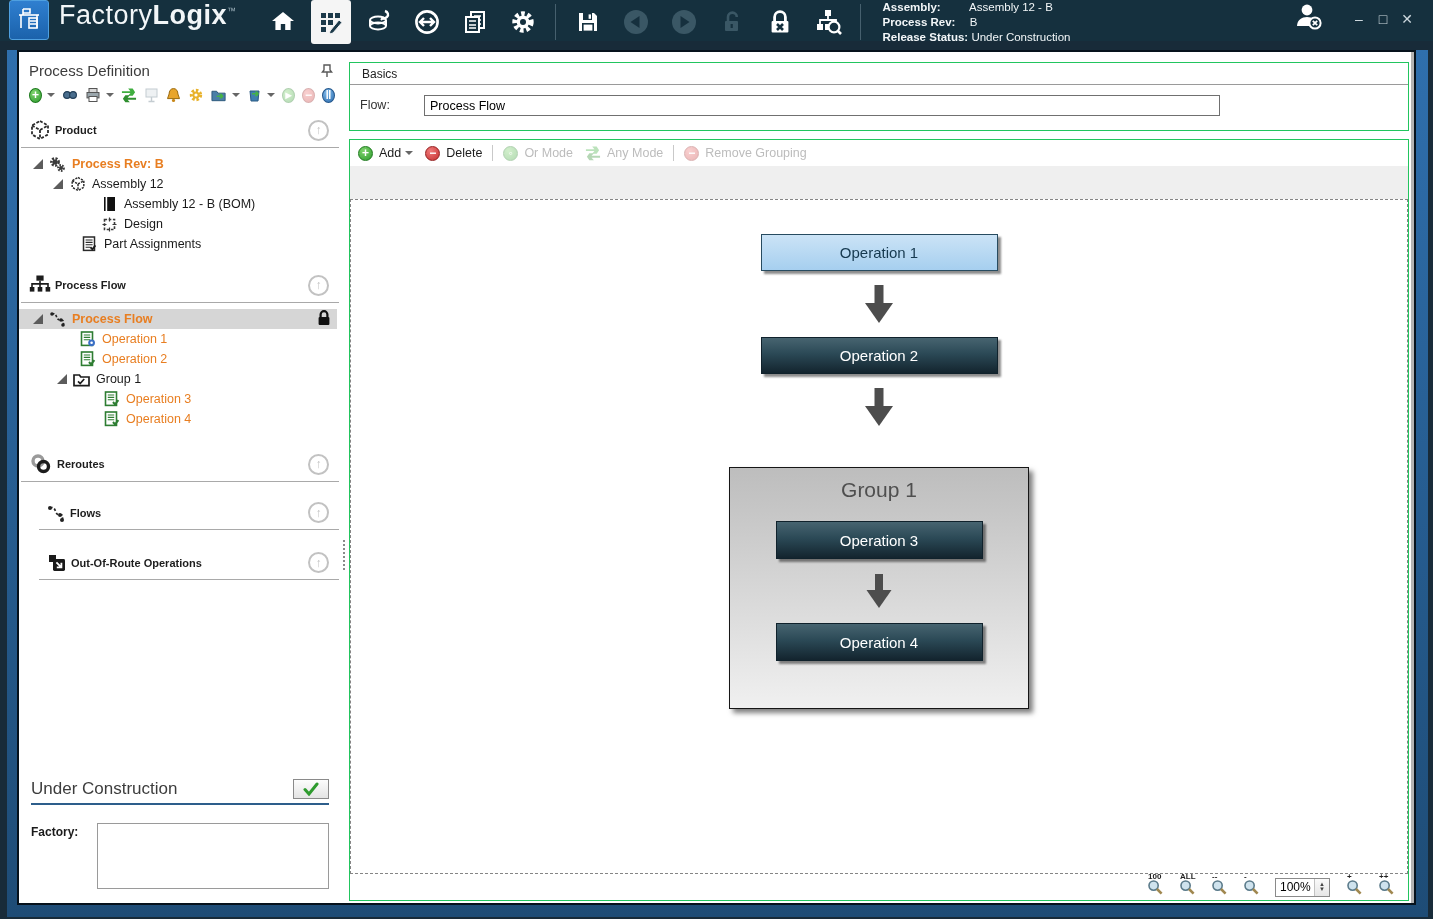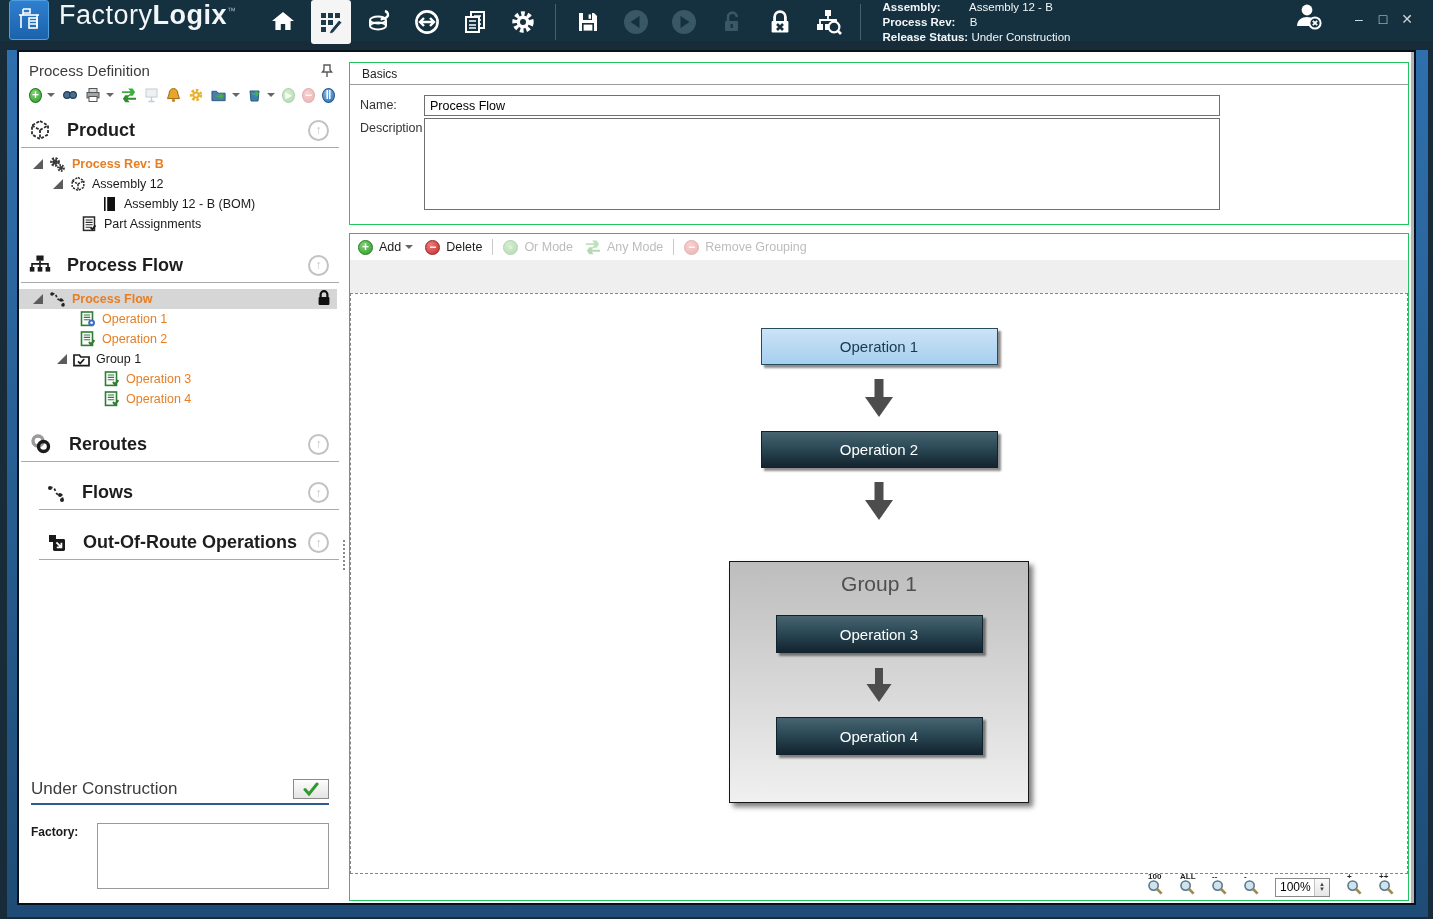--- a/index.html
+++ b/index.html
@@ -37,21 +37,21 @@
   .sb-toolbar { display:flex; align-items:center; padding:4px 6px 6px 10px; gap:7px; }
   .mini { width:16px; height:16px; display:flex; align-items:center; justify-content:center; }
   .caret { width:0; height:0; border-left:4px solid transparent; border-right:4px solid transparent; border-top:4px solid #666; margin-left:-2px; }
   .dot-ico { width:15px; height:15px; border-radius:50%; display:flex; align-items:center; justify-content:center; color:#fff; font-weight:700; font-size:12px; line-height:1; }
   .dot-green { background:radial-gradient(circle at 35% 30%,#7fd36d,#2f9b2f); border:1px solid #1d7a1d; }
   .dot-red { background:radial-gradient(circle at 35% 30%,#ef7a7a,#c52f2f); border:1px solid #952020; }
   .dot-blue { background:radial-gradient(circle at 35% 30%,#7db7e8,#2f6fb0); border:1px solid #24578c; }
   .dim35 { opacity:.35; }
 
   .sb-section { display:flex; align-items:center; padding:10px 10px 6px 8px; border-bottom:1px solid #a9a9a9; margin:0 2px; }
-  .sb-section .sec-label { font-size:18px; font-weight:700; color:#1d1d1d; margin-left:16px; flex:1; }
+  .sb-section .sec-label { font-size:11px; font-weight:700; color:#1d1d1d; margin-left:4px; flex:1; }
   .circ-arrow { width:21px; height:21px; border:2px solid #c2c2c2; border-radius:50%; color:#c2c2c2; font-size:12px; font-weight:700; display:flex; align-items:center; justify-content:center; }
   .sec-indent { margin-left:20px; }
 
   .tree { padding:6px 0 10px 0; }
   .trow { display:flex; align-items:center; height:20px; font-size:12.5px; position:relative; }
   .trow .exp { width:0; height:0; border-right:5px solid #5c5c5c; border-bottom:5px solid #5c5c5c; border-left:5px solid transparent; border-top:5px solid transparent; margin-right:6px; flex:0 0 auto; }
   .trow .ico { width:17px; height:17px; margin-right:6px; display:flex; align-items:center; justify-content:center; flex:0 0 auto; }
   .orange { color:#e87e21; }
   .trow.selected { background:#d6d6d6; margin-right:4px; }
   .trow .lock-right { margin-left:auto; margin-right:6px; }
@@ -358,20 +358,29 @@
         </div>
         <div class="trow" style="padding-left:82px;">
           <span class="ico">
                   <svg width="13" height="16" viewBox="0 0 13 16">
                     <rect x="1" y="1" width="11" height="14" fill="#111"></rect>
                     <rect x="2.6" y="1" width="1.6" height="14" fill="#fff"></rect>
                   </svg>
                 </span>
           <span>Assembly 12 - B (BOM)</span>
         </div>
+        <div class="trow" style="padding-left:82px;">
+          <span class="ico">
+                  <svg width="15" height="15" viewBox="0 0 15 15">
+                    <rect x="2.5" y="2.5" width="10" height="10" fill="none" stroke="#3a3a3a" stroke-width="1.6" stroke-dasharray="2.6 1.6"></rect>
+                    <path d="M7.5 0.5 v4 M7.5 10.5 v4 M0.5 7.5 h4 M10.5 7.5 h4" stroke="#3a3a3a" stroke-width="1.2"></path>
+                  </svg>
+                </span>
+          <span>Design</span>
+        </div>
         <div class="trow" style="padding-left:62px;">
           <span class="ico">
                   <svg width="15" height="16" viewBox="0 0 15 16">
                     <rect x="1.5" y="1" width="11" height="13.4" fill="#fff" stroke="#2a2a2a" stroke-width="1.5"></rect>
                     <path d="M3.6 4 h7 M3.6 6.4 h7 M3.6 8.8 h7 M3.6 11.2 h4.6" stroke="#2a2a2a" stroke-width="1.1"></path>
                     <path d="M8.4 11.2 l2 2.2 3-4" stroke="#1a1a1a" stroke-width="1.8" fill="none"></path>
                   </svg>
                 </span>
           <span>Part Assignments</span>
         </div>
@@ -508,26 +517,22 @@
     </div>
 
     <div class="splitter"></div>
 
     <div class="main">
 
       <div class="panel">
         <div class="panel-head">Basics</div>
         <div class="basics-body">
           <div class="frow">
-            <span class="flabel">Name:</span>
+            <span class="flabel">Flow:</span>
             <input class="name-input" value="Process Flow" style="">
-          </div>
-          <div class="frow">
-            <span class="flabel">Description</span>
-            <textarea class="desc-box" style=""></textarea>
           </div>
         </div>
       </div>
 
       <div class="panel flow-panel">
 
         <div class="flow-toolbar">
           <span class="dot-ico dot-green">+</span>
           <span>Add</span>
           <span class="caret"></span>

